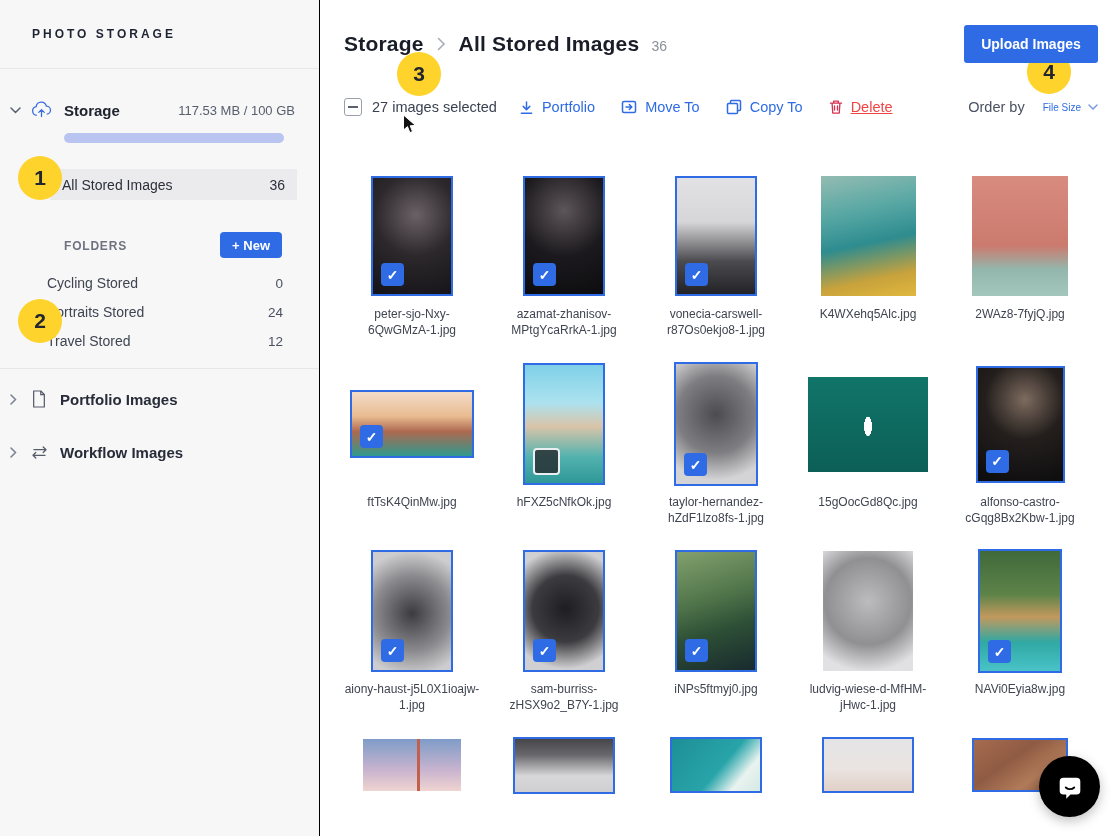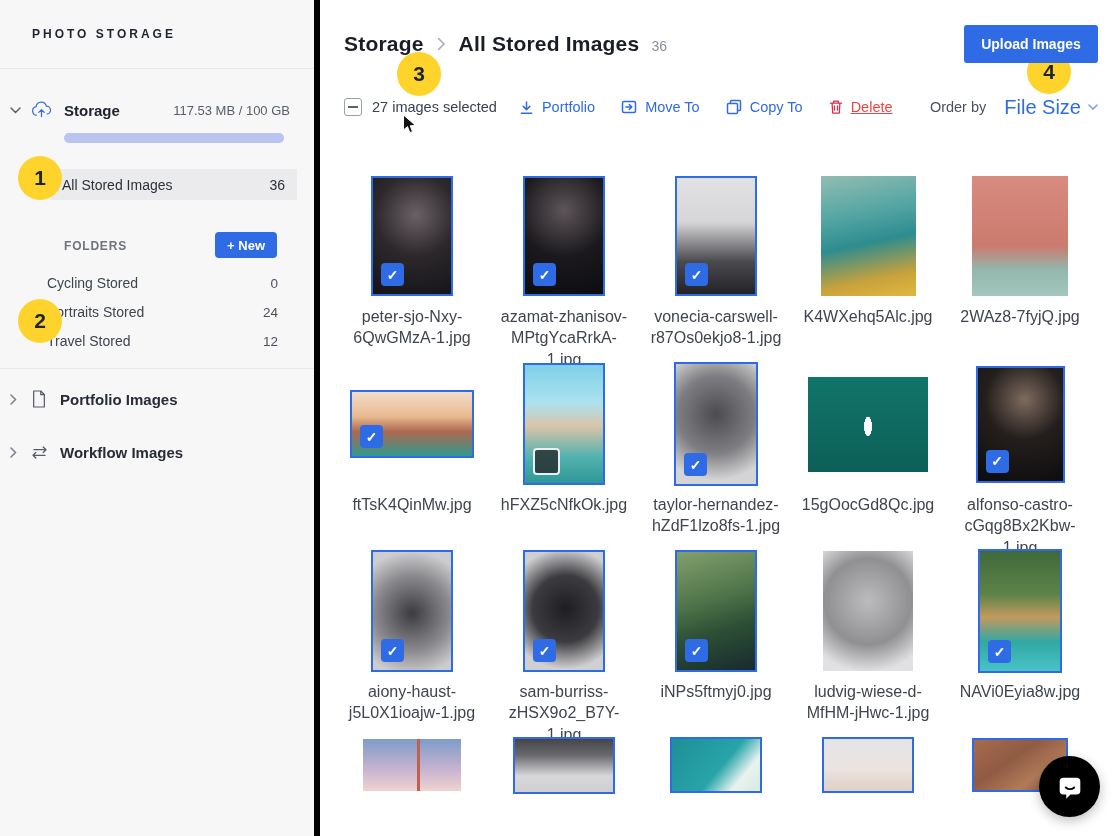--- a/index.html
+++ b/index.html
@@ -2,21 +2,21 @@
 <html><head>
 <meta charset="utf-8">
 <style>
   * { margin:0; padding:0; box-sizing:border-box; }
   html,body { width:1120px; height:836px; overflow:hidden; background:#fff;
     font-family:"Liberation Sans", sans-serif; color:#272c38; }
   .stage { position:relative; width:1120px; height:836px; }
 
   
   .sidebar { position:absolute; left:0; top:0; width:320px; height:836px;
-    background:#f7f7f8; border-right:6px solid #000000; }
+    background:#f7f7f8; border-right:1px solid #000000; }
   .ps-title { position:absolute; left:32px; top:27px; font-size:12px; font-weight:700;
     letter-spacing:3px; color:#1d2330; }
   .sb-divider { position:absolute; left:0; right:0; height:1px; background:#e7e7ea; }
   .storage-row { position:absolute; left:10px; top:98px; right:24px; height:24px;
     display:flex; align-items:center; }
   .storage-label { font-size:15px; font-weight:700; color:#20242e; margin-left:12px; }
   .storage-usage { margin-left:auto; font-size:13px; color:#575e6b; }
   .sb-cloud { margin-left:10px; display:flex; }
   .progress { position:absolute; left:64px; top:133px; width:220px; height:10px;
     border-radius:6px; background:#b9c4f1; }
@@ -54,36 +54,36 @@
     background:#fff; display:flex; align-items:center; justify-content:center; cursor:pointer; }
   .sel-checkbox .minus { width:10px; height:2px; background:#5a6170; }
   .sel-text { margin-left:10px; font-size:14.5px; color:#3a4150; }
   .tb-action { display:flex; align-items:center; gap:8px; margin-left:26px;
     font-size:14.5px; font-weight:500; color:#2e6be4; cursor:pointer; }
   .tb-action.first { margin-left:22px; }
   .tb-action.danger { color:#ef4444;text-decoration:underline; }
   .order-group { margin-left:auto; display:flex; align-items:center; }
   .order-label { font-size:14.5px; color:#4a5160; }
   .order-value { margin-left:18px; display:flex; align-items:center; gap:7px;
-    font-size:20px; font-weight:500; color:#2e6be4; cursor:pointer; }
+    font-size:10px; font-weight:500; color:#2e6be4; cursor:pointer; }
 
   
   .grid-row { position:absolute; left:344px; width:760px; display:flex; gap:16px; }
   .cell { width:136px; display:flex; flex-direction:column; align-items:center; }
   .ia { height:122px; display:flex; align-items:center; justify-content:center; }
   .row4 .ia { height:54px; }
   .thumb { position:relative; background-size:cover; cursor:pointer; }
   .thumb[data-state^="sel"] { box-shadow:0 0 0 2px #2e6be4; }
   .thumb[data-state="sel-checked"]::after { content:"\2713"; position:absolute; left:8px;
     bottom:8px; width:23px; height:23px; border-radius:4px; background:#2e6be4; color:#fff;
     font-size:14px; font-weight:700; display:flex; align-items:center; justify-content:center; }
   .thumb[data-state="sel-empty"]::after { content:""; position:absolute; left:8px; bottom:8px;
     width:23px; height:23px; border-radius:4px; background:rgba(38,44,48,.82);
     border:2px solid #eceff1; }
-  .fname { margin-top:9px; max-width:136px; font-size:16px; line-height:1.34;
+  .fname { margin-top:9px; max-width:136px; font-size:12px; line-height:1.34;
     color:#3f4450; text-align:center; overflow-wrap:anywhere; }
 
   
   .marker { position:absolute; width:44px; height:44px; border-radius:50%;
     background:#fed32b; color:#20252f; font-size:21px; font-weight:700;
     display:flex; align-items:center; justify-content:center; z-index:2; }
   .chat-launcher { position:absolute; left:1039px; top:756px; width:61px; height:61px;
     border-radius:50%; background:#000; border:none; display:flex; align-items:center;
     justify-content:center; cursor:pointer; z-index:9;
     box-shadow:0 4px 12px rgba(0,0,0,.25); }

